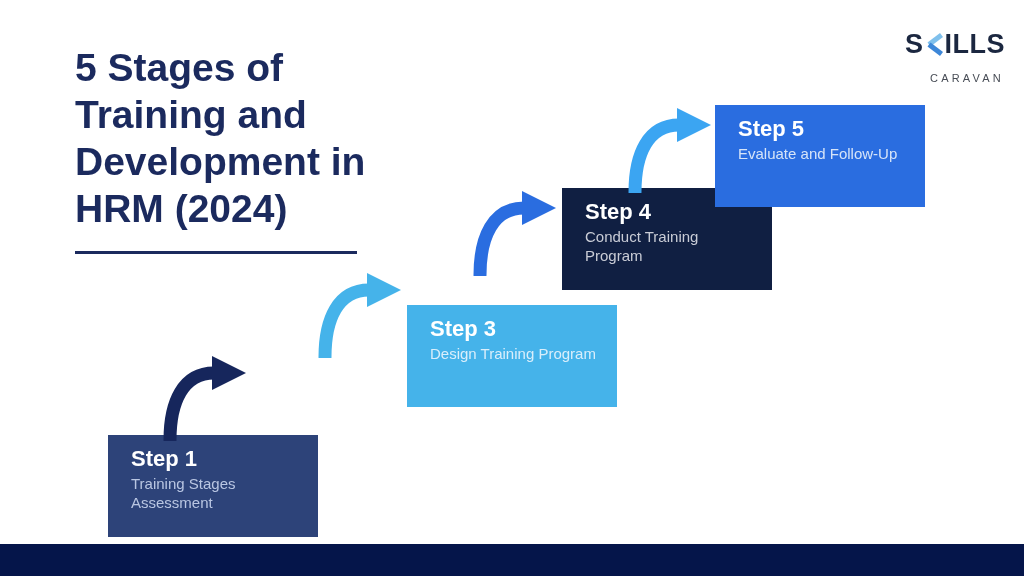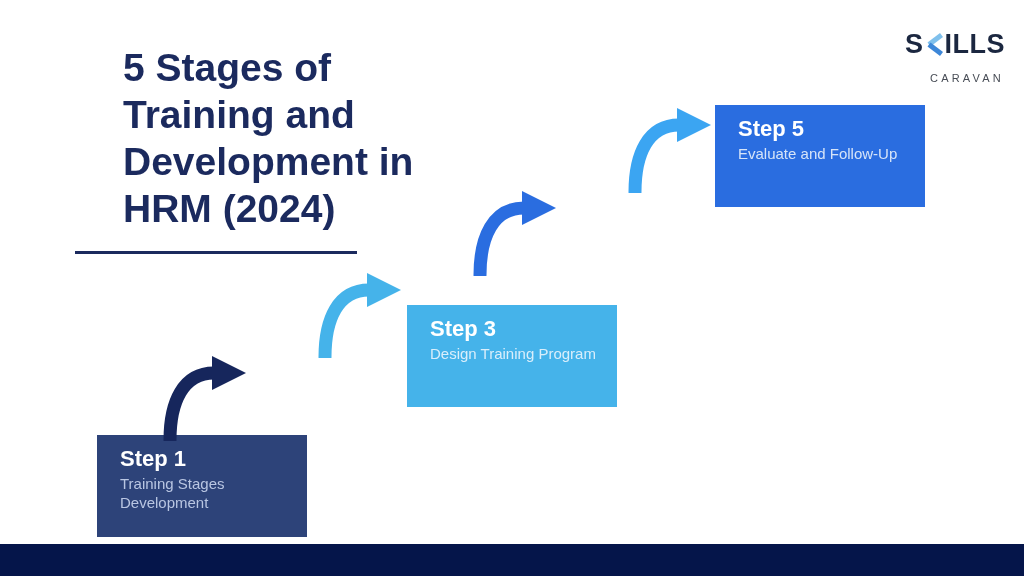--- a/index.html
+++ b/index.html
@@ -57,21 +57,21 @@
   }
 
   
   .step-box {
     position: absolute;
     width: 210px;
     height: 102px;
     box-sizing: border-box;
     padding: 11px 16px 0 23px;
   }
-  .step-box.s1 { left: 97px;  top: 435px; }
+  .step-box.s1 { left: 108px;  top: 435px; }
   .step-box.s2 { left: 252px; top: 353px; }
   .step-box.s3 { left: 407px; top: 270px; margin-top: 35px; }
   .step-box.s4 { left: 562px; top: 188px; }
   .step-box.s5 { left: 715px; top: 105px; }
   .step-label {
     font-size: 22px;
     font-weight: 700;
     line-height: 26px;
   }
   .step-desc {
@@ -96,21 +96,21 @@
     top: 544px;
     width: 100%;
     height: 32px;
   }
 </style>
 </head>
 <body>
 
 <div class="canvas">
 
-  <div class="title" style="color: rgb(27, 42, 94); margin-left: 48px;">
+  <div class="title" style="color: rgb(27, 42, 94);">
     <div>5 Stages of</div>
     <div>Training and</div>
     <div>Development in</div>
     <div>HRM (2024)</div>
   </div>
   <div class="title-underline" style="background-color: rgb(27, 42, 94);"></div>
 
   <div class="logo">
     <div class="logo-top" style="color: rgb(27, 39, 64);">
       <span>S</span>
@@ -120,32 +120,39 @@
       </svg>
       <span>ILLS</span>
     </div>
     <div class="logo-bottom" style="color: rgb(71, 76, 85);">CARAVAN</div>
   </div>
 
   <div class="step-box s1" style="background-color: rgb(45, 67, 121);">
     <div class="step-label" style="color: rgb(255, 255, 255);">Step 1</div>
     <div class="step-desc" style="color: rgb(185, 198, 226);">
       <span class="dline">Training Stages</span>
-      <span class="dline">Development</span>
+      <span class="dline">Assessment</span>
     </div>
   </div>
 
 
   <div class="step-box s3" style="background-color: rgb(69, 179, 234);">
     <div class="step-label" style="color: rgb(255, 255, 255);">Step 3</div>
     <div class="step-desc" style="color: rgb(217, 238, 251);">
       <span class="dline">Design Training Program</span>
     </div>
   </div>
 
+  <div class="step-box s4" style="background-color: rgb(16, 31, 66);">
+    <div class="step-label" style="color: rgb(255, 255, 255);">Step 4</div>
+    <div class="step-desc" style="color: rgb(201, 204, 214);">
+      <span class="dline">Conduct Training</span>
+      <span class="dline">Program</span>
+    </div>
+  </div>
 
   <div class="step-box s5" style="background-color: rgb(42, 109, 224);">
     <div class="step-label" style="color: rgb(255, 255, 255);">Step 5</div>
     <div class="step-desc" style="color: rgb(214, 228, 248);">
       <span class="dline">Evaluate and Follow-Up</span>
     </div>
   </div>
 
   <svg class="arrow a1" viewBox="0 0 95 85" style="color: rgb(22, 38, 92);">
     <path d="M14,84 C14,46 27,17 58,17" fill="none" stroke="currentColor" stroke-width="13" stroke-linecap="round"></path>

